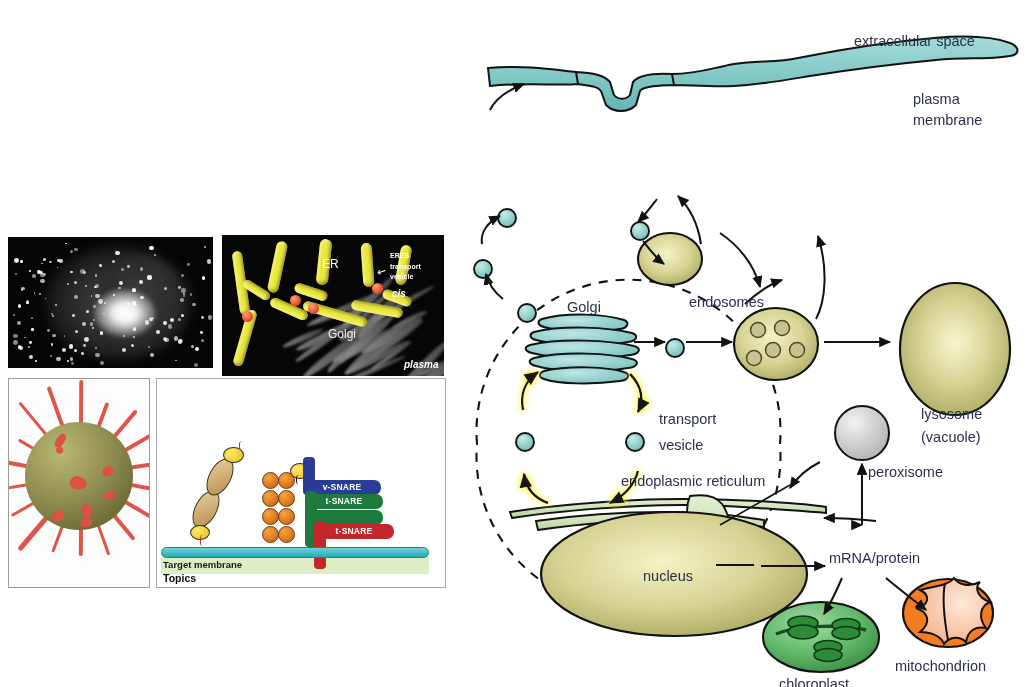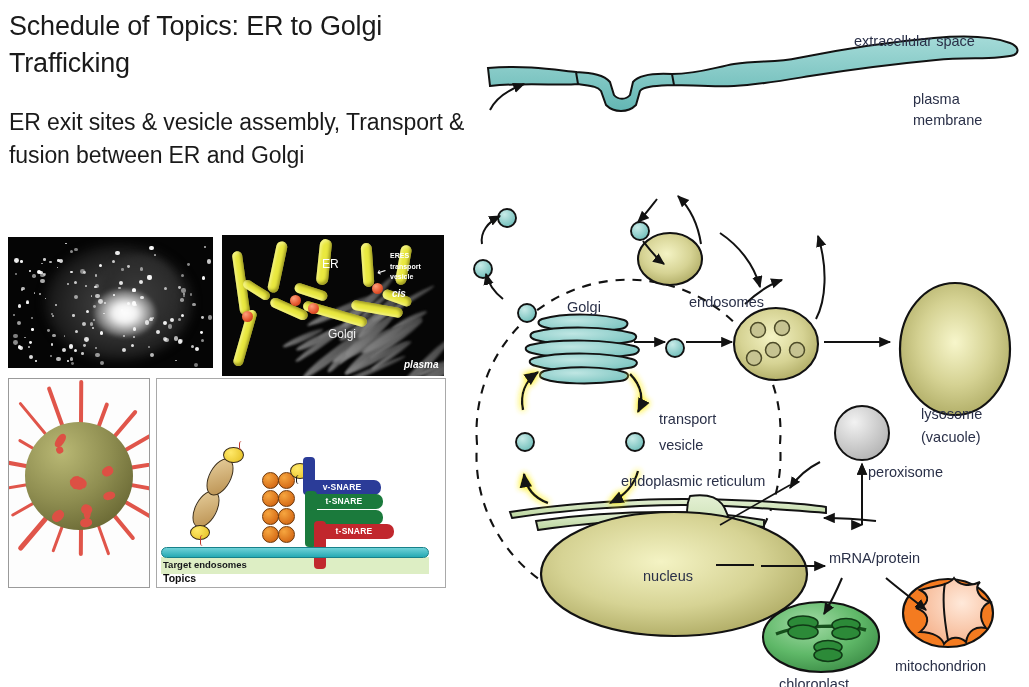--- a/index.html
+++ b/index.html
@@ -111,22 +111,20 @@
   
   #cell-diagram{position:absolute;left:458px;top:12px;width:571px;height:687px;}
   #cell-diagram svg{display:block;}
   .dlabel{fill:#2a3048;font-family:"Liberation Sans","DejaVu Sans",sans-serif;font-size:14.5px;}
 </style>
 </head>
 <body>
 
 <div id="left-col">
 
-  <div id="slide-title">Schedule of Topics: ER to Golgi Trafficking</div>
-  <div id="slide-subtitle">ER exit sites &amp; vesicle assembly, Transport &amp; fusion between ER and Golgi</div>
 
   <div id="fig-fluor">
     <div class="haze"></div>
     <div class="nuc"></div>
     <div class="core"></div>
     <div id="fluor-dots">
         <div class="punct" style="width: 4.53791px; height: 4.53791px; left: 107.064px; top: 13.8255px; opacity: 0.92;"></div>
         <div class="punct" style="width: 2.07818px; height: 2.07818px; left: 47.214px; top: 67.0143px; opacity: 0.78;"></div>
         <div class="punct" style="width: 4.24842px; height: 4.24842px; left: 87.4401px; top: 116.047px; opacity: 0.57;"></div>
         <div class="punct" style="width: 2.37974px; height: 2.37974px; left: 62.4196px; top: 33.53px; opacity: 0.89;"></div>
@@ -405,21 +403,21 @@
     <div class="snare-bar" style="left:146px;top:101px;width:78px;background:#2b3c98;">v-SNARE</div>
     <div class="snare-stem" style="left:148px;top:112px;height:56px;background:#1b7a3c;"></div>
     <div class="snare-bar" style="left:148px;top:115px;width:78px;background:#1b7a3c;">t-SNARE</div>
     <div class="snare-bar" style="left:148px;top:131px;width:78px;background:#1b7a3c;"></div>
     <div class="snare-stem" style="left:157px;top:142px;height:48px;background:#c1272d;"></div>
     <div class="snare-bar" style="left:157px;top:145px;width:80px;background:#c1272d;">t-SNARE</div>
 
     <div id="snare-membrane"></div>
 
 
-    <div id="snare-caption1">Target endosomes</div>
+    <div id="snare-caption1">Target membrane</div>
     <div id="snare-caption2">Topics</div>
   </div>
 </div>
 
 <div id="cell-diagram">
 <svg width="571" height="687" viewBox="0 0 571 687" xmlns="http://www.w3.org/2000/svg">
   <defs>
     <radialGradient id="gKhaki" cx="45%" cy="40%" r="68%">
       <stop offset="0%" stop-color="#f4f3c4"></stop>
           <stop offset="55%" stop-color="#d6d394"></stop>

